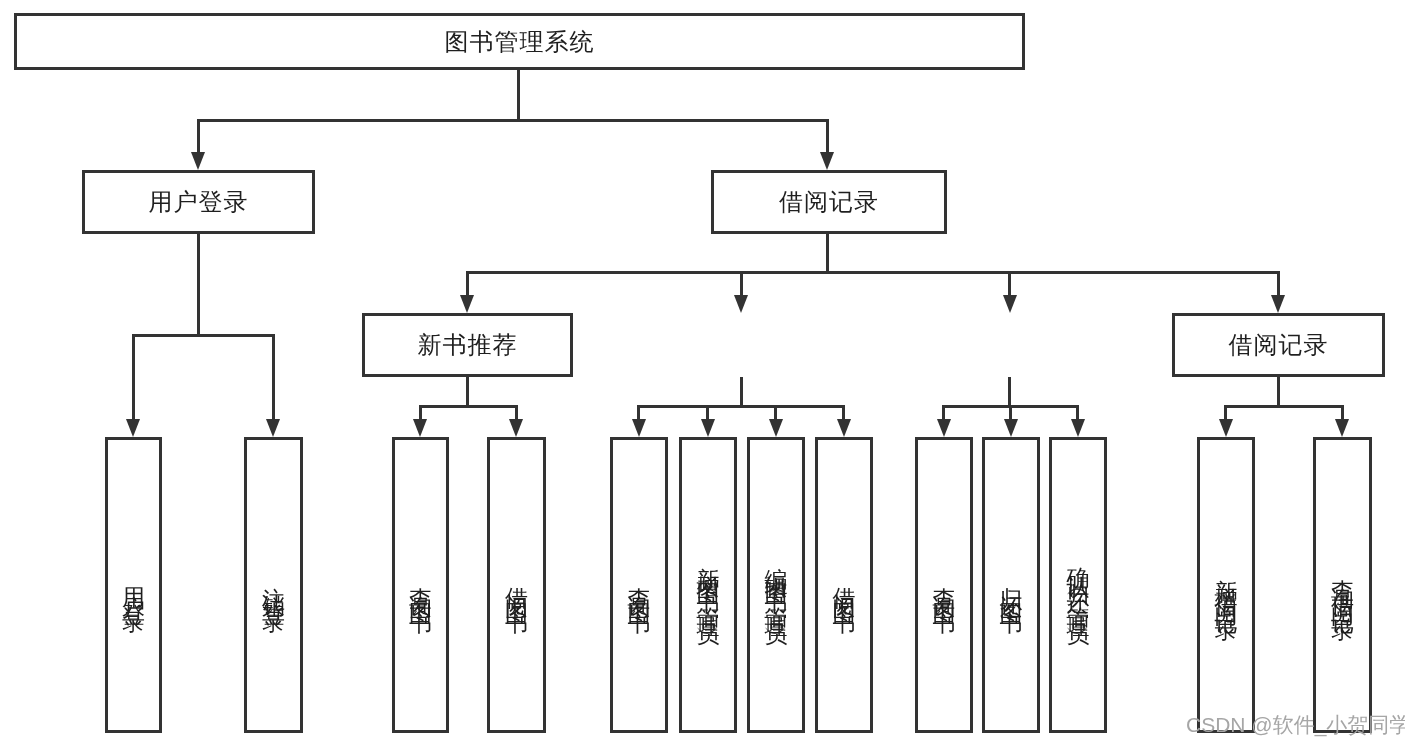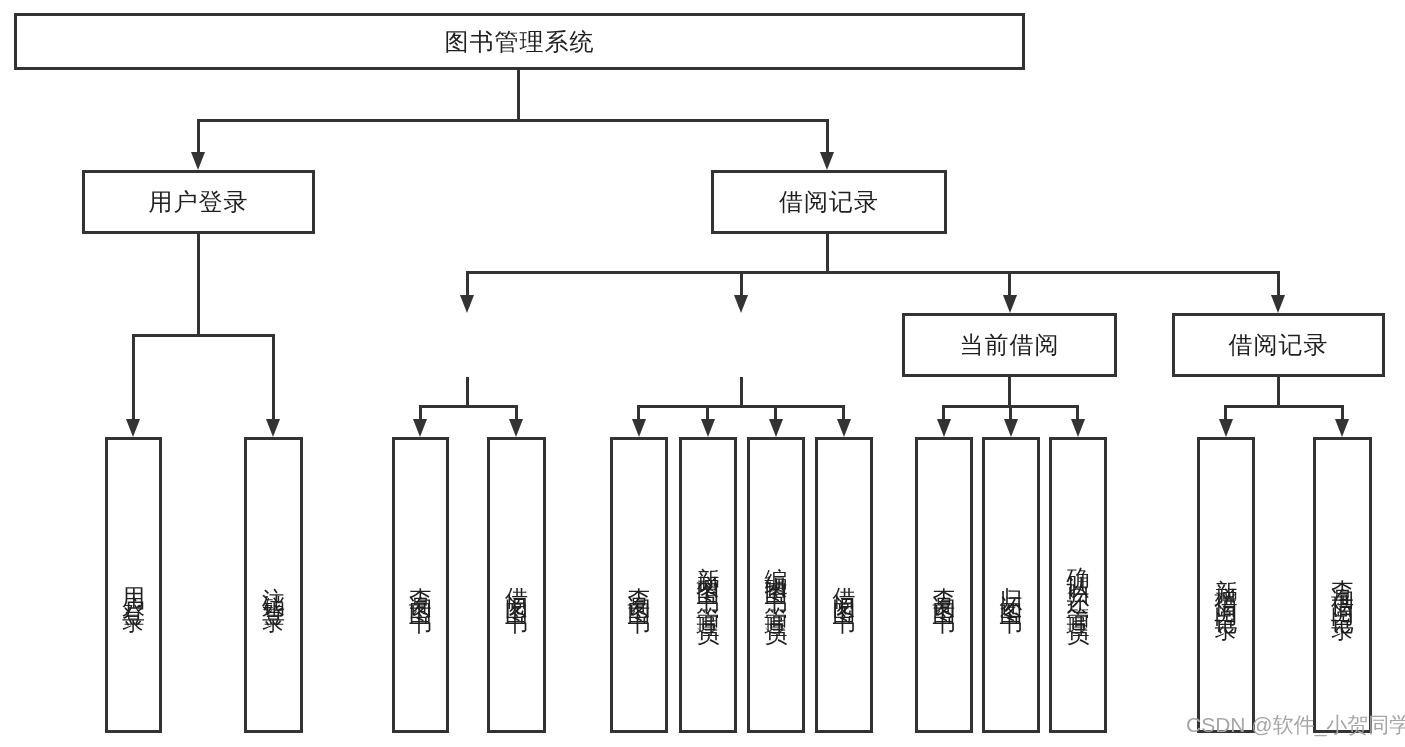--- a/index.html
+++ b/index.html
@@ -42,22 +42,22 @@
     <span>图书管理系统</span>
   </div>
 
   <div class="node h" style="left:82px;top:170px;width:233px;height:64px">
     <span>用户登录</span>
   </div>
   <div class="node h" style="left:711px;top:170px;width:236px;height:64px">
     <span>借阅记录</span>
   </div>
 
-  <div class="node h" style="left:902px;top:313px;width:215px;height:64px">
-    <span>当前借阅</span>
+  <div class="node h" style="left:362px;top:313px;width:211px;height:64px">
+    <span>新书推荐</span>
   </div>
   <div class="node h" style="left:1172px;top:313px;width:213px;height:64px">
     <span>借阅记录</span>
   </div>
 
   <div class="node v" style="left:105px;top:437px;width:57px;height:296px">
     <span>用户登录</span>
   </div>
   <div class="node v" style="left:244px;top:437px;width:59px;height:296px">
     <span>注销登录</span>

